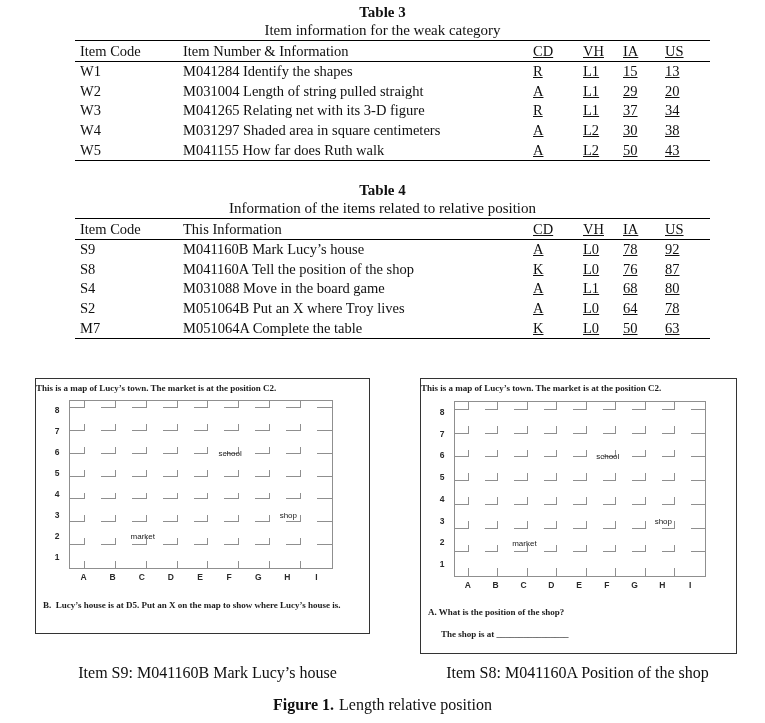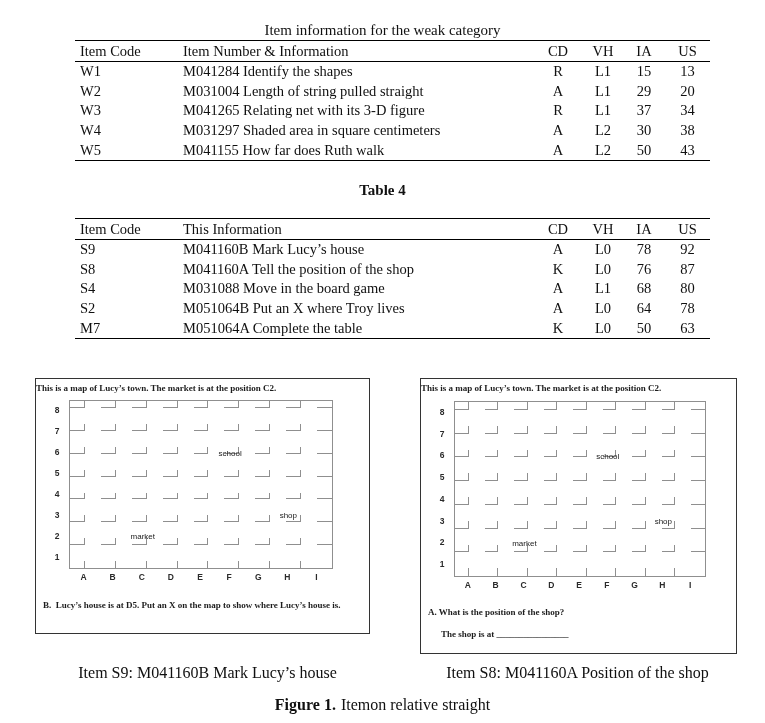--- a/index.html
+++ b/index.html
@@ -12,21 +12,21 @@
   .tbl-sub{position:absolute;left:0;width:765px;text-align:center;
            font-size:15px;line-height:18px;}
 
   
   .doc-table{position:absolute;left:75px;width:635px;border-collapse:collapse;
              font-size:14.5px;color:#101010;
              border-top:1.5px solid #000;border-bottom:1.5px solid #000;}
   .doc-table thead tr{border-bottom:1.5px solid #000;margin-top:11px;}
   .doc-table th{font-weight:normal;text-align:left;height:20px;padding:0;}
   .doc-table td{height:19.6px;padding:0;}
-  .doc-table th.c,.doc-table td.c{text-align:center;}
+  .doc-table th.c,.doc-table td.c{text-align:left;text-decoration:underline;}
   .doc-table th:first-child,.doc-table td:first-child{padding-left:5px;}
 
   
   .panel{position:absolute;border:1px solid #333;background:#fff;}
   #panelL{left:35px;top:378px;width:333px;height:254px;}
   #panelR{left:420px;top:378px;width:315px;height:274px;}
   .intro{position:absolute;left:0;top:4px;right:4px;font-size:9px;
          font-weight:600;color:#1d1d1d;}
   .mapgrid{position:absolute;border:1px solid #8f8f8f;display:grid;background:#fff;gap:16px;}
   #gridL{left:33px;top:21px;width:262px;height:167px;
@@ -62,20 +62,21 @@
   .fig-caption{position:absolute;top:696px;left:0;width:765px;text-align:center;
                font-size:16px;color:#101010;}
   .fig-caption .fb{font-weight:bold;}
   .fig-caption .fr{margin-left:5px;}
 </style>
 </head>
 <body>
 
 <div class="page">
 
+  <div class="tbl-title" style="top:3px">Table 3</div>
   <div class="tbl-sub" style="top:21px">Item information for the weak category</div>
   <table class="doc-table" style="top:40px">
     <colgroup>
       <col style="width:108px">
         <col style="width:350px">
         <col style="width:50px">
       <col style="width:40px">
         <col style="width:42px">
         <col style="width:45px">
     </colgroup>
@@ -127,20 +128,21 @@
           <td>M041155 How far does Ruth walk</td>
           <td class="c">A</td>
           <td class="c">L2</td>
           <td class="c">50</td>
           <td class="c">43</td>
         </tr>
       </tbody>
   </table>
 
   <div class="tbl-title" style="top:181px">Table 4</div>
+  <div class="tbl-sub" style="top:199px">Information of the items related to relative position</div>
   <table class="doc-table" style="top:218px">
     <colgroup>
       <col style="width:108px">
         <col style="width:350px">
         <col style="width:50px">
       <col style="width:40px">
         <col style="width:42px">
         <col style="width:45px">
     </colgroup>
     <thead>
@@ -400,16 +402,16 @@
         <span>H</span>
         <span>I</span>
       </div>
     <div class="q" id="qR">A. What is the position of the shop?</div>
     <div id="ansR">The shop is at ________________</div>
   </div>
 
   <div class="panel-caption" id="capL">Item S9: M041160B Mark Lucy’s house</div>
   <div class="panel-caption" id="capR">Item S8: M041160A Position of the shop</div>
   <div class="fig-caption">
-    <span class="fb">Figure 1.</span><span class="fr">Itemon relative straight</span>
+    <span class="fb">Figure 1.</span><span class="fr">Length relative position</span>
   </div>
 
 </div>
 
 </body></html>

